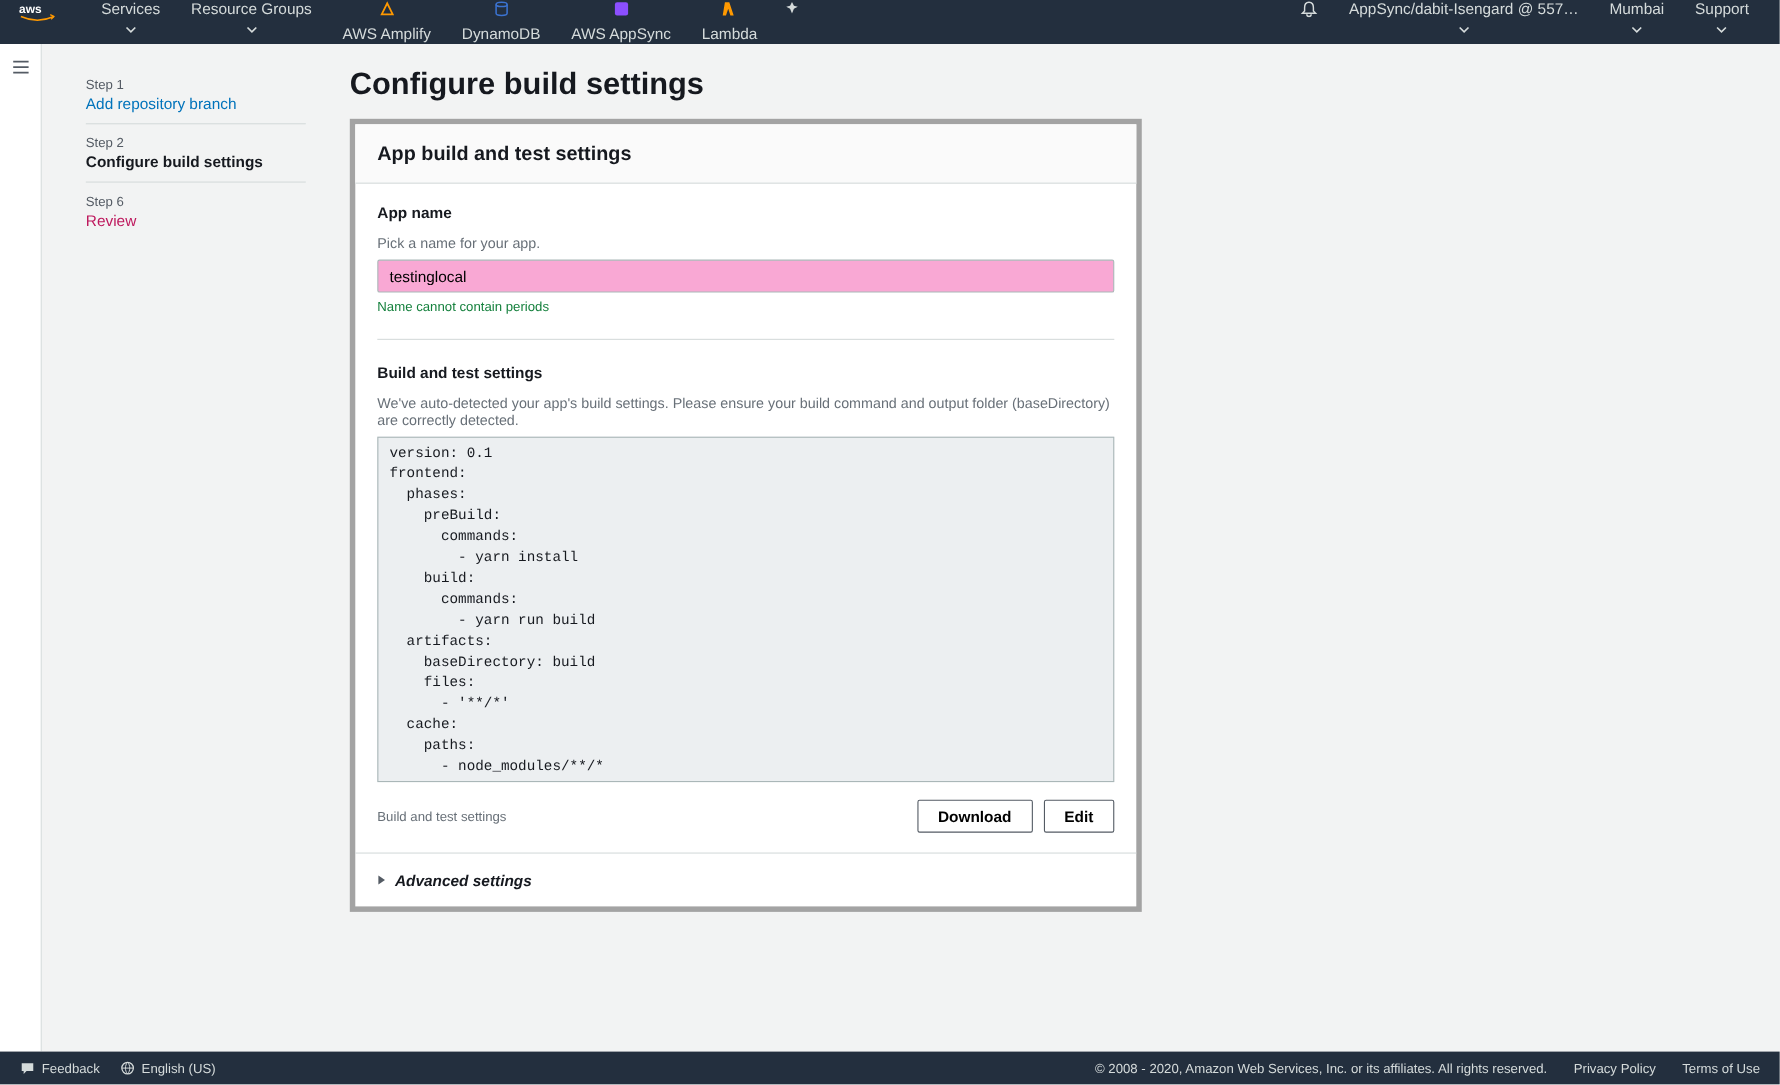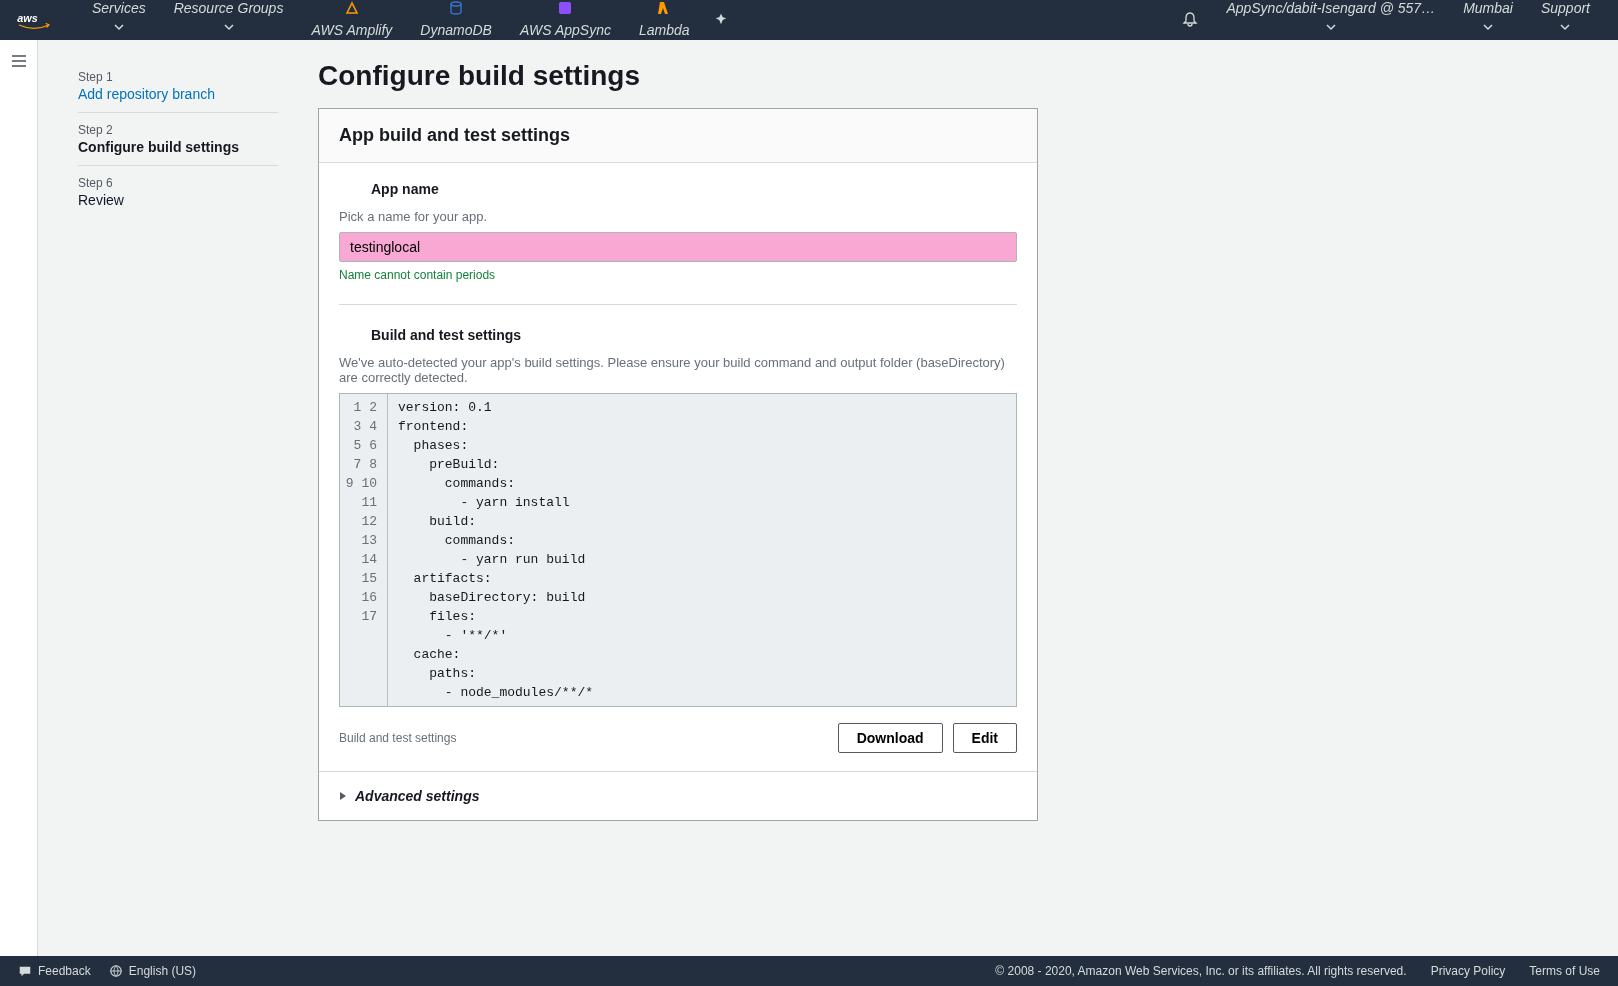--- a/index.html
+++ b/index.html
@@ -12,25 +12,24 @@
       height: 986px;
       overflow: hidden;
       display: flex;
       flex-direction: column;
     }
     
     .topnav {
       background: #232f3e;
       height: 40px;
       display: flex;
-      align-items: center;
+      align-items: flex-start;
       padding: 0 14px;
       color: #d5dbdb;
       flex-shrink: 0;
-      font-style: italic;
     }
     .aws-logo {
       width: 40px;
       height: 20px;
       margin-right: 24px;
       color: #ff9900;
     }
     .nav-item {
       display: flex;
       align-items: center;
@@ -82,47 +81,47 @@
       width: 240px;
       padding-right: 40px;
       flex-shrink: 0;
     }
     .step-block {
       padding: 10px 0;
       border-bottom: 1px solid #d5dbdb;
     }
     .step-block:last-child { border-bottom: none; }
     .step-num { font-size: 12px; color: #545b64; margin-bottom: 2px; }
-    .step-title { font-size: 14px; color: #0f172a; }
+    .step-title { font-size: 14px; color: #be185d; }
     .step-title.link { color: #0073bb; cursor: pointer; }
     .step-title.active { color: #16191f; font-weight: 700; }
 
     .form-col {
       width: 720px;
       flex-shrink: 0;
     }
     h1.page-title {
       font-size: 28px;
       font-weight: 700;
       margin-bottom: 16px;
     }
     .panel {
       background: #fff;
-      border: 1px solid #a3a3a3;
+      border: 5px solid #a3a3a3;
       margin-bottom: 20px;
     }
     .panel-header {
       padding: 16px 20px;
       background: #fafafa;
       border-bottom: 1px solid #d5dbdb;
       font-size: 18px;
       font-weight: 700;
     }
     .panel-body { padding: 18px 20px; }
-    .field-label { font-weight: 700; font-size: 14px; margin-bottom: 2px; margin-left: 32px; }
+    .field-label { font-weight: 700; font-size: 14px; margin-bottom: 2px; }
     .field-desc { font-size: 13px; color: #687078; margin-bottom: 8px; margin-top: 12px; }
     .text-input {
       width: 100%;
       padding: 6px 10px;
       border: 1px solid #aab7b8;
       border-radius: 2px;
       font-size: 14px;
       background: #f9a8d4;
     }
     .field-hint { font-size: 12px; color: #15803d; margin-top: 6px; }
@@ -335,37 +334,20 @@
             <div class="field-desc">Pick a name for your app.</div>
             <input class="text-input" type="text" value="testinglocal" style="">
             <div class="field-hint">Name cannot contain periods</div>
 
             <div class="divider"></div>
 
             <div class="field-label">Build and test settings</div>
             <div class="field-desc">We've auto-detected your app's build settings. Please ensure your build command and output folder (baseDirectory) are correctly detected.</div>
 
             <div class="code-editor">
-              <div class="gutter" id="gutter">1
-2
-3
-4
-5
-6
-7
-8
-9
-10
-11
-12
-13
-14
-15
-16
-17</div>
               <div class="code-lines" id="code-lines">version: 0.1
 frontend:
   phases:
     preBuild:
       commands:
         - yarn install
     build:
       commands:
         - yarn run build
   artifacts:

